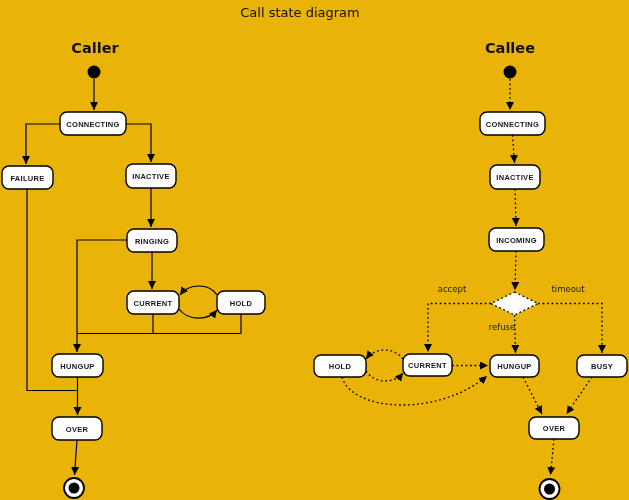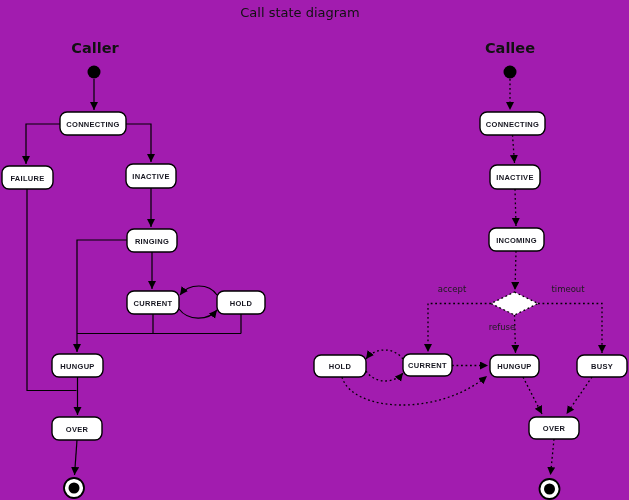--- a/index.html
+++ b/index.html
@@ -1,19 +1,19 @@
 <!DOCTYPE html>
 <html><head>
 <meta charset="utf-8">
 <style>
   html, body { margin: 0; padding: 0; background: #ffffff; }
   .canvas {
     position: relative;
     width: 629px; height: 500px;
-    background: #a21caf;
+    background: #eab308;
     font-family: "DejaVu Sans", sans-serif;
     overflow: hidden;
   }
   svg { display: block; }
   .edge { fill: none; stroke: #000000; stroke-width: 1.2px; }
   .edge.dotted { stroke-width: 1.3px; stroke-dasharray: 1.8 2.7; }
   .state-rect { fill: #ffffff; stroke: #000000; stroke-width: 1.4px; }
   .choice-diamond { fill: #ffffff; stroke: #000000; stroke-width: 1.3px; stroke-dasharray: 1.8 2.7; }
   .state-label {
     font-family: "Liberation Sans", sans-serif;

